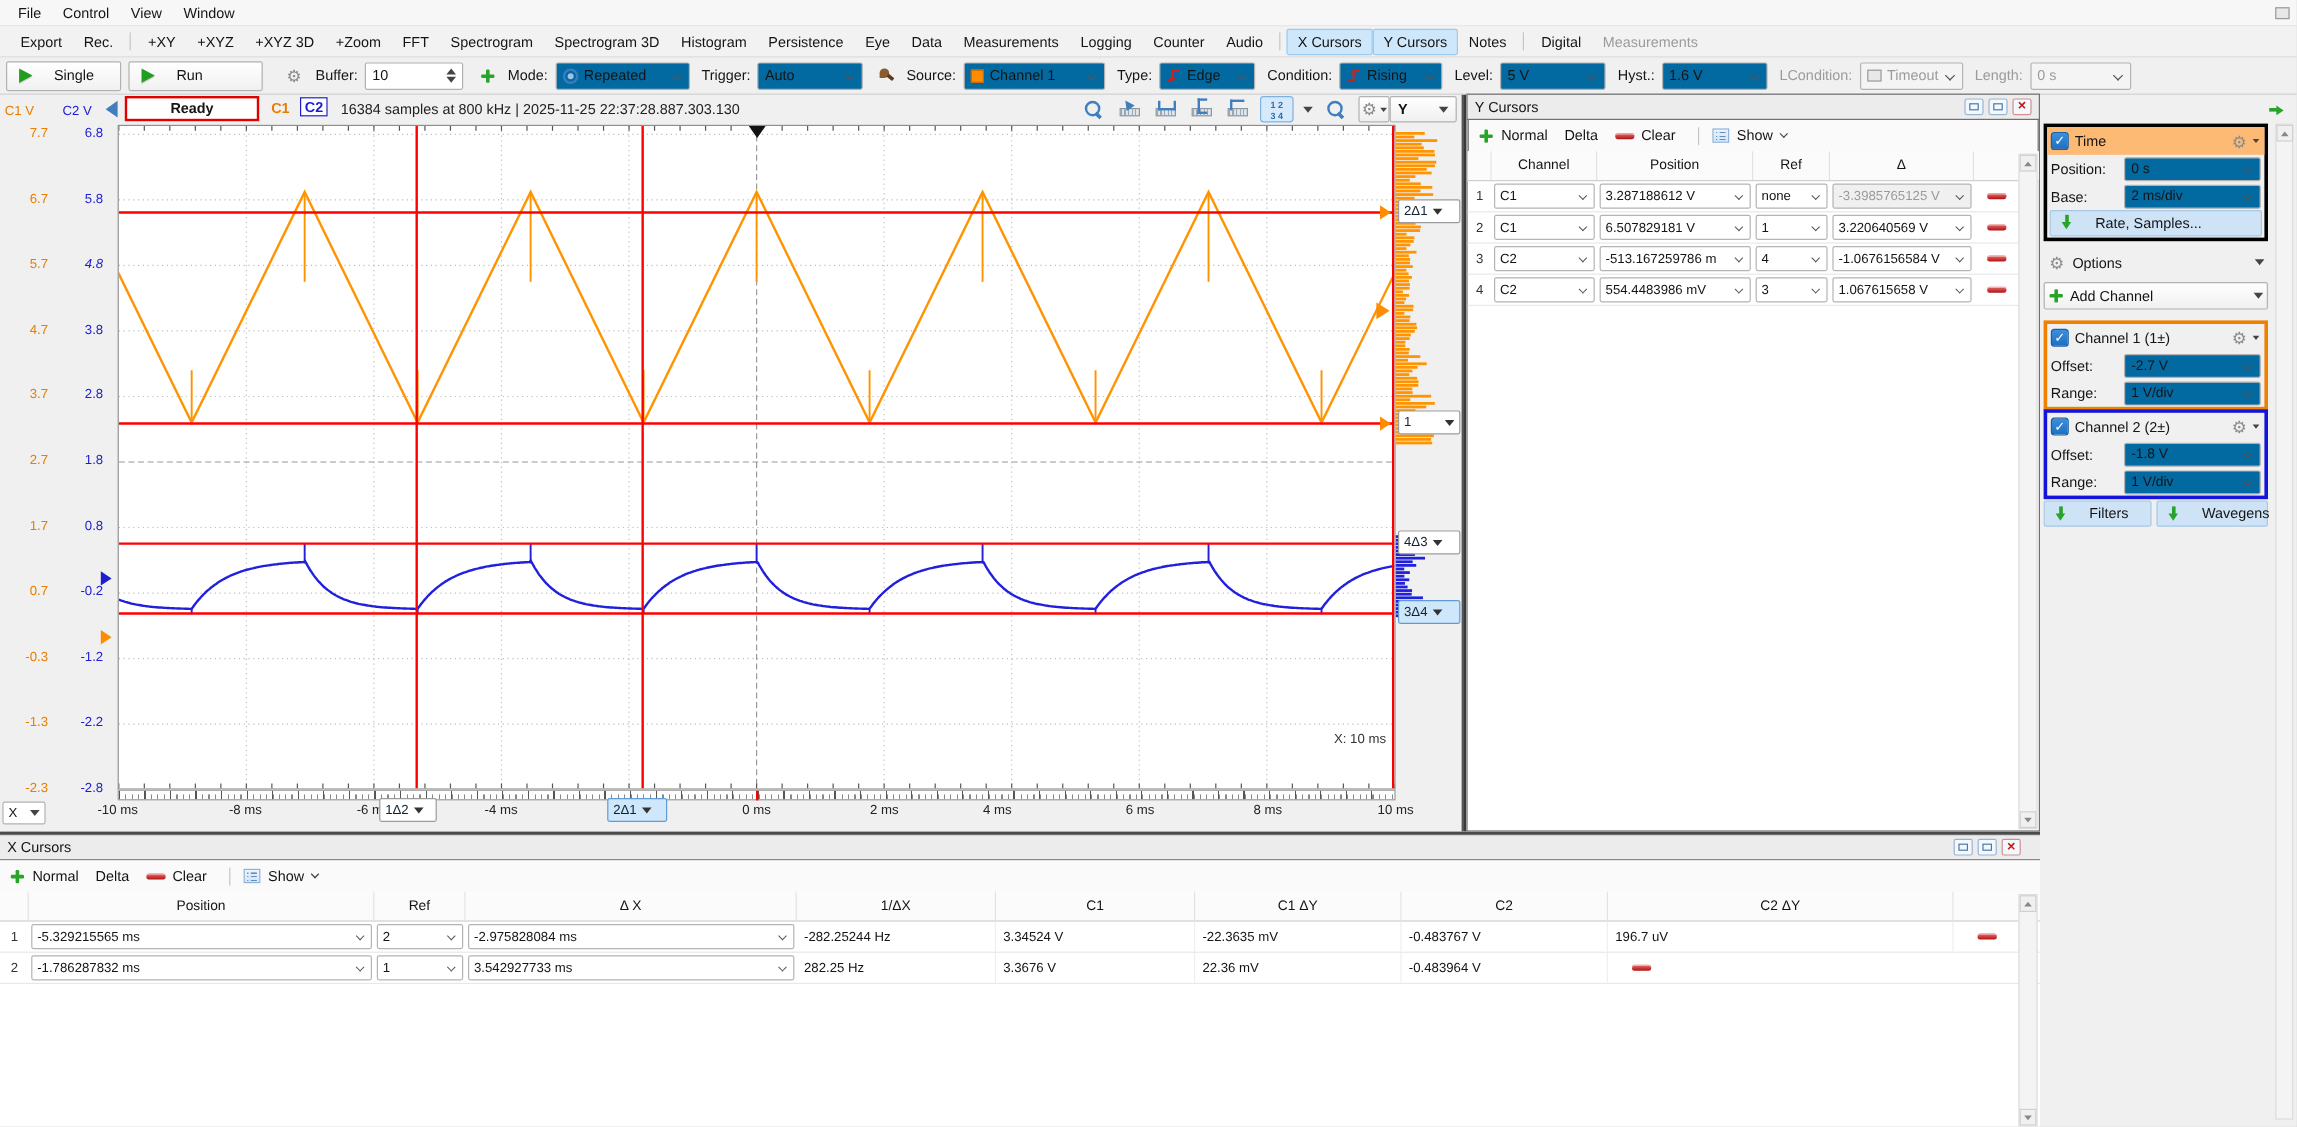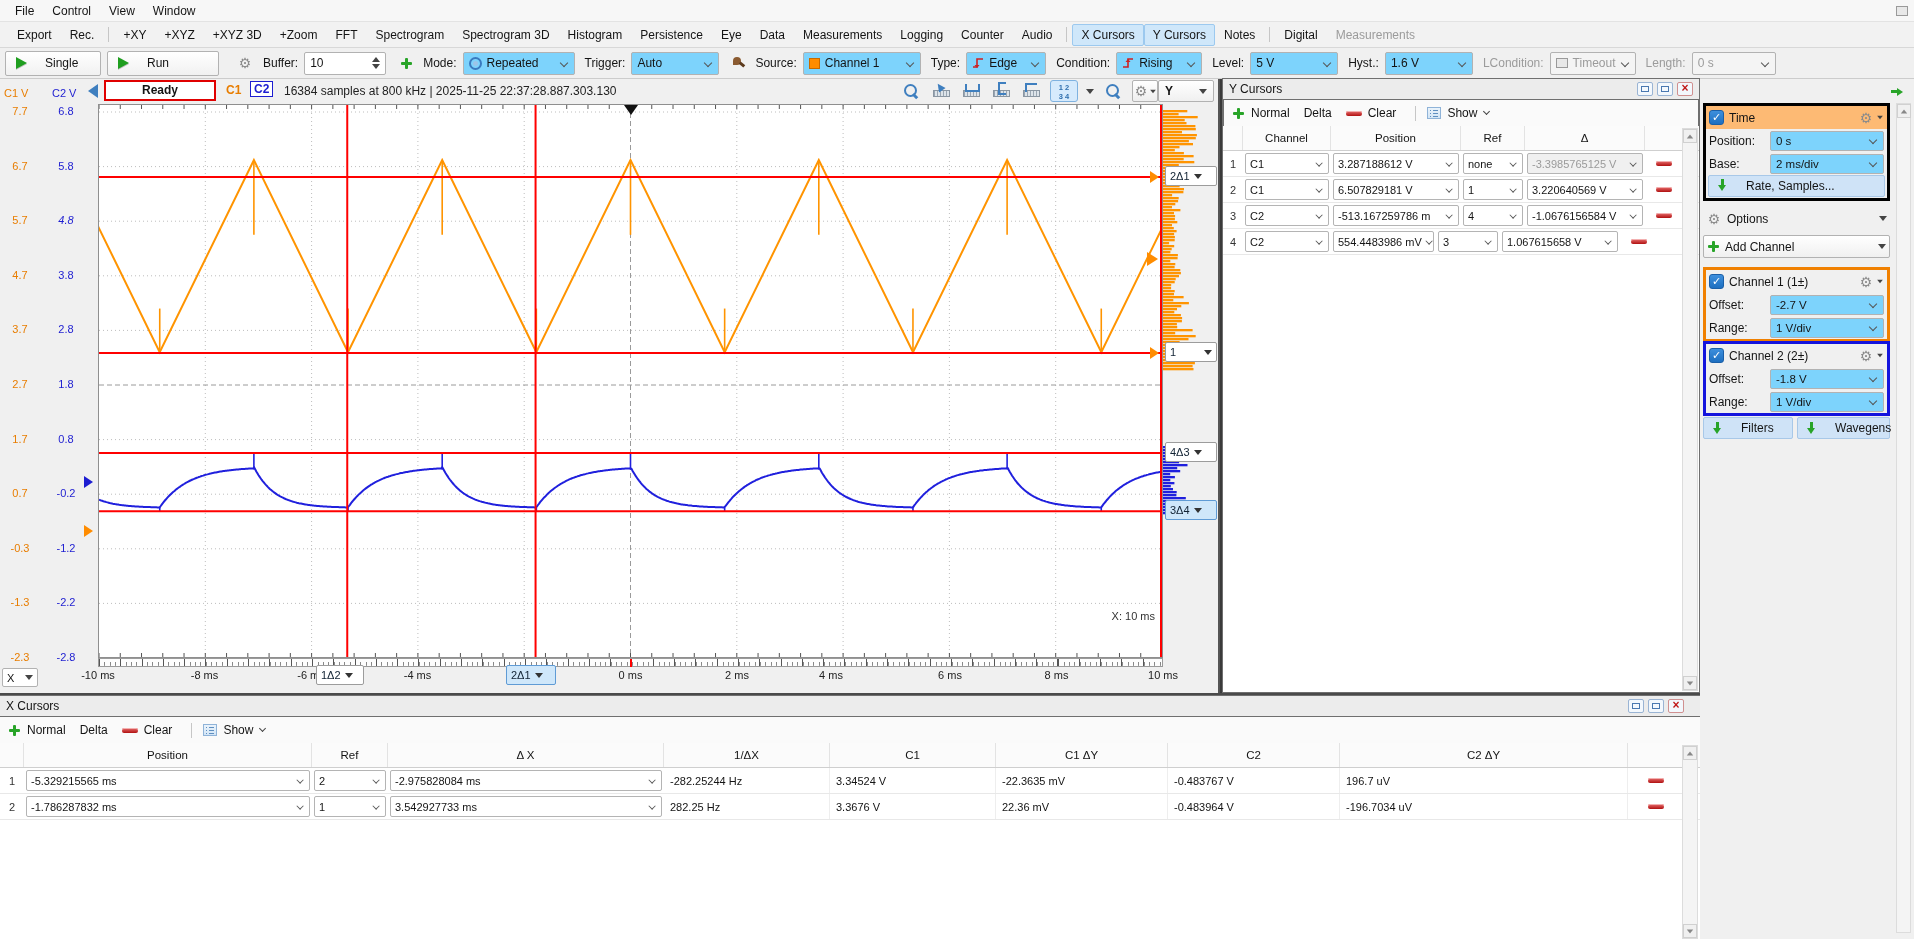--- a/index.html
+++ b/index.html
@@ -12,21 +12,21 @@
 #instbar{position:absolute;left:0;top:22px;width:1914px;height:26px;background:#f2f2f2;display:flex;align-items:center;padding:0 8px;border-bottom:1px solid #d8d8d8;white-space:nowrap}
 .inst-item{padding:3px 8px;border:1px solid transparent;border-radius:2px}
 .inst-item.active{background:#cfe7fa;border-color:#9cc9ef}
 .inst-item.disabled{color:#9b9b9b}
 .vsep{width:1px;height:15px;background:#c6c6c6;margin:0 5px}
 
 #toolbar{position:absolute;left:0;top:48px;width:1914px;height:31px;background:#f0f0f0;border-bottom:1px solid #cccccc;display:flex;align-items:center;gap:6px;padding:0 5px;white-space:nowrap}
 .tbtn{display:flex;align-items:center;gap:18px;background:linear-gradient(#ffffff,#f1f1f1);border:1px solid #b2b2b2;border-radius:2px;height:25px;padding:0 10px}
 .tlabel{margin-left:4px}
 .dim{color:#9b9b9b}
-.combo{display:flex;align-items:center;background:#7dd3fc;border:1px solid #b2b2b2;border-radius:2px;height:23px;padding:0 5px;gap:5px}
+.combo{display:flex;align-items:center;background:#0369a1;border:1px solid #b2b2b2;border-radius:2px;height:23px;padding:0 5px;gap:5px}
 .combo .chev{margin-left:auto}
 .combo.dimmed{background:#f4f4f4;color:#9b9b9b}
 .chev{width:9px;height:9px;position:relative;flex:0 0 auto}
 .chev::after{content:"";position:absolute;left:1px;top:1px;width:5px;height:5px;border-right:1.5px solid #555;border-bottom:1.5px solid #555;transform:rotate(45deg)}
 .play{width:0;height:0;border-top:6px solid transparent;border-bottom:6px solid transparent;border-left:11px solid #1f9e1f;filter:drop-shadow(0 1px 0 #bdbdbd)}
 .gear{width:16px;height:16px;color:#8b8b8b;font-size:14px;line-height:16px;text-align:center}
 .gear::after{content:"⚙";font-family:"DejaVu Sans",sans-serif}
 .plus{width:13px;height:13px;position:relative;flex:0 0 auto}
 .plus::before{content:"";position:absolute;left:5px;top:1px;width:3px;height:11px;background:#28a428;border-radius:1px}
 .plus::after{content:"";position:absolute;top:5px;left:1px;height:3px;width:11px;background:#28a428;border-radius:1px}
@@ -55,21 +55,21 @@
 .rul::before{content:"";position:absolute;left:0;bottom:1px;width:15px;height:5px;background:repeating-linear-gradient(90deg,#9aa6b2 0 1px,#dde4ea 1px 3px);border:1px solid #8a96a2}
 .rul.ar::after{content:"";position:absolute;left:3px;top:-1px;width:0;height:0;border-left:4px solid transparent;border-right:4px solid transparent;border-bottom:8px solid #3f7fbf;transform:rotate(-35deg)}
 .rul.h::after{content:"";position:absolute;left:2px;top:0;width:11px;height:6px;border-left:2px solid #3f7fbf;border-right:2px solid #3f7fbf;border-bottom:2px solid #3f7fbf}
 .rul.v::after{content:"";position:absolute;left:5px;top:-2px;width:6px;height:9px;border-top:2px solid #3f7fbf;border-bottom:2px solid #3f7fbf;border-left:2px solid #3f7fbf}
 .rul.f::after{content:"";position:absolute;left:2px;top:-1px;width:10px;height:7px;border-left:2px solid #3f7fbf;border-top:2px solid #3f7fbf}
 .quadbtn{width:28px;height:22px;border:1px solid #7fb2e0;background:#d6eafc;border-radius:3px;font-size:7.5px;color:#2f6fae;line-height:9px;text-align:center;padding-top:2px;font-weight:bold}
 .quadbtn::before{content:"1 2\A 3 4";white-space:pre}
 .gearbtn{width:26px;height:22px;border:1px solid #b2b2b2;background:linear-gradient(#fff,#eee);border-radius:2px;display:flex;align-items:center;justify-content:center}
 .ycombo{position:absolute;display:flex;align-items:center;width:56px;height:22px;background:linear-gradient(#fff,#f0f0f0);border:1px solid #b2b2b2;border-radius:2px;padding:0 6px;font-weight:bold}
 #plot{position:absolute;left:98px;top:25px;width:1065px;height:554px;background:#fff;border:1px solid #8f8f8f}
-.ytick{position:absolute;width:40px;text-align:center;font-size:11px}
+.ytick{position:absolute;width:40px;text-align:right;font-size:11px}
 .c1t{color:#e87d00}.c2t{color:#1d1dd1}
 .axhdr{position:absolute;font-size:11px}
 .xtick{position:absolute;transform:translateX(-50%);font-size:11px;color:#222;top:0}
 #xruler{position:absolute;left:98px;top:579px;width:1065px;height:9px;background:#fdfdfd;border:1px solid #9a9a9a;background-image:repeating-linear-gradient(90deg,#555 0 1px,transparent 1px 21.3px),repeating-linear-gradient(90deg,#888 0 1px,transparent 1px 5.33px);background-size:100% 100%,100% 55%;background-repeat:no-repeat;background-position:bottom,bottom}
 #xlabels{position:absolute;left:0;top:590px;width:1222px;height:20px}
 .tagbox{position:absolute;display:flex;align-items:center;gap:3px;height:20px;padding:0 4px;background:#fff;border:1px solid #9c9c9c;border-radius:2px;font-size:11px;color:#123}
 .tagbox.hl{background:#cfe7fa;border-color:#5f9bd5}
 .tagbox .tri-dn{border-top-color:#333;margin-left:1px}
 .xcombo{position:absolute;display:flex;align-items:center;gap:4px;width:36px;height:19px;background:#fff;border:1px solid #b2b2b2;border-radius:2px;padding:0 4px;font-size:11px}
 .marker{position:absolute;width:0;height:0}
@@ -738,21 +738,21 @@
           <div class="rmcell" style="width: 38px;">
             <span class="redbar"></span>
           </div>
         </div>
         <div class="trow">
           <span class="ncell" style="width: 20px;">4</span>
           <div class="ccombo" style="width: 84px;">
             <span>C2</span>
             <span class="chev" style="margin-left: auto;"></span>
           </div>
-          <div class="ccombo" style="width: 101px;">
+          <div class="ccombo" style="width: 126px;">
             <span>554.4483986 mV</span>
             <span class="chev" style="margin-left: auto;"></span>
           </div>
           <div class="ccombo" style="width: 60px;">
             <span>3</span>
             <span class="chev" style="margin-left: auto;"></span>
           </div>
           <div class="ccombo" style="width: 116px;">
             <span>1.067615658 V</span>
             <span class="chev" style="margin-left: auto;"></span>
@@ -944,21 +944,20 @@
             <span class="chev" style="margin-left: auto;"></span>
           </div>
           <div class="ccombo" style="width: 272px;">
             <span>3.542927733 ms</span>
             <span class="chev" style="margin-left: auto;"></span>
           </div>
           <span class="pcell" style="width: 166px; border-right: 1px solid rgb(238, 238, 238); height: 100%; line-height: 26px;">282.25 Hz</span>
           <span class="pcell" style="width: 166px; border-right: 1px solid rgb(238, 238, 238); height: 100%; line-height: 26px;">3.3676 V</span>
           <span class="pcell" style="width: 172px; border-right: 1px solid rgb(238, 238, 238); height: 100%; line-height: 26px;">22.36 mV</span>
           <span class="pcell" style="width: 172px; border-right: 1px solid rgb(238, 238, 238); height: 100%; line-height: 26px;">-0.483964 V</span>
-          <span class="pcell" style="width: 288px; border-right: 1px solid rgb(238, 238, 238); height: 100%; line-height: 26px;">-196.7034 uV</span>
           <div class="rmcell" style="width: 56px;">
             <span class="redbar"></span>
           </div>
         </div>
       </div>
     <div class="sbar" style="left:1682px;top:50px;width:16px;height:194px">
       <span class="sbtn" style="left:0;top:0">
           <span class="tri-up"></span>
         </span>
       <span class="sbtn" style="left:0;bottom:0">

